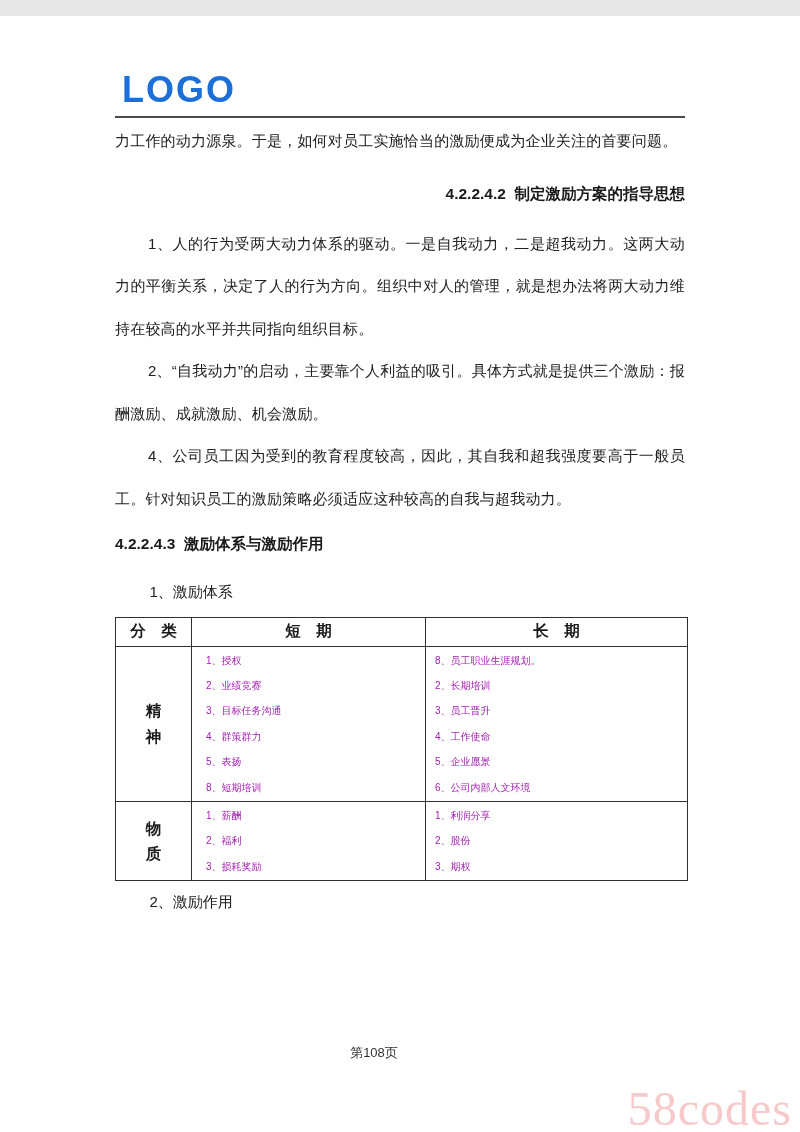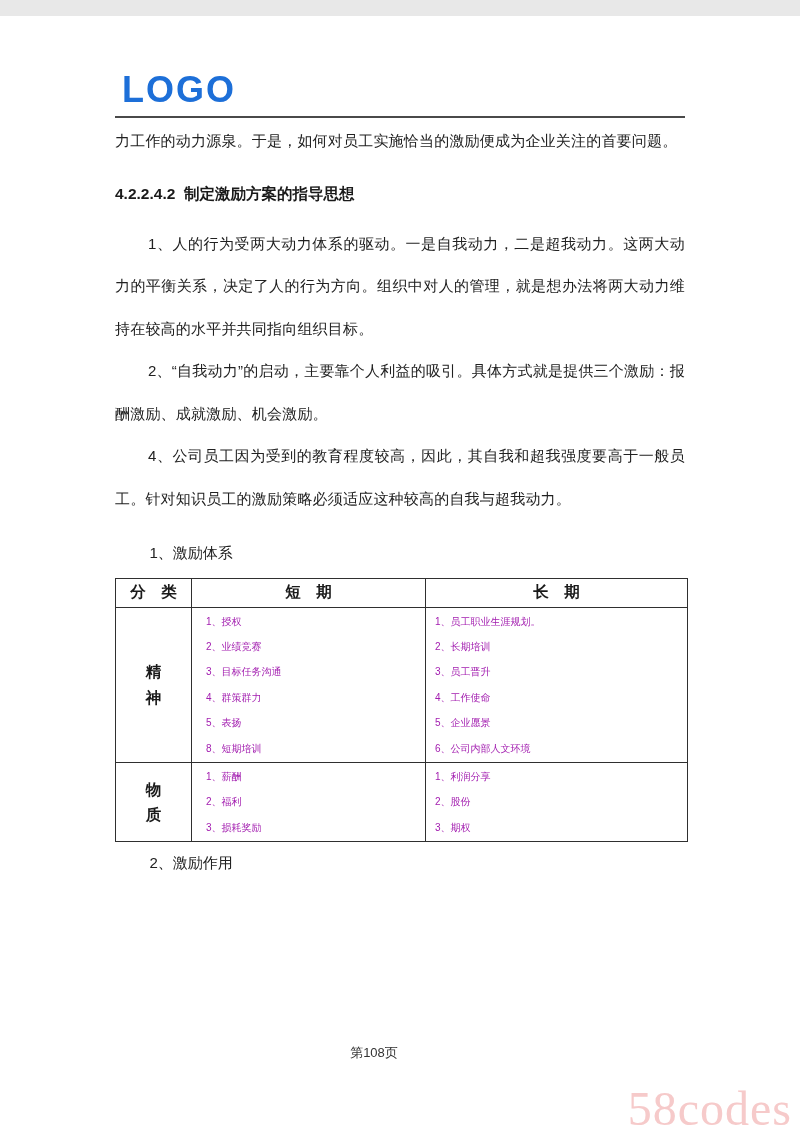--- a/index.html
+++ b/index.html
@@ -52,21 +52,21 @@
   p.first-para { margin-top: 2px; }
   p.after-heading { margin-top: 14px; }
 
   h3.heading {
     font-size: 15.5px;
     font-weight: bold;
     line-height: 30px;
     color: #1a1a1a;
     white-space: pre-wrap;
   }
-  h3.heading-1 { margin-top: 16px; }
+  h3.heading-1 { margin-top: 16px; text-align: right; }
   h3.heading-2 { margin-top: 9px; }
 
   p.list-label {
     font-size: 15px;
     line-height: 42.5px;
     text-indent: 2.3em;
     color: #212121;
   }
   p.list-label-1 { margin-top: 12px; }
   p.list-label-2 { margin-top: 0; }
@@ -142,20 +142,21 @@
     <hr class="header-rule">
 
     <p class="body-text first-para">力工作的动力源泉。于是，如何对员工实施恰当的激励便成为企业关注的首要问题。</p>
 
     <h3 class="heading heading-1">4.2.2.4.2  制定激励方案的指导思想</h3>
 
     <p class="body-text indent after-heading">1、人的行为受两大动力体系的驱动。一是自我动力，二是超我动力。这两大动力的平衡关系，决定了人的行为方向。组织中对人的管理，就是想办法将两大动力维持在较高的水平并共同指向组织目标。</p>
     <p class="body-text indent">2、“自我动力”的启动，主要靠个人利益的吸引。具体方式就是提供三个激励：报酬激励、成就激励、机会激励。</p>
     <p class="body-text indent">4、公司员工因为受到的教育程度较高，因此，其自我和超我强度要高于一般员工。针对知识员工的激励策略必须适应这种较高的自我与超我动力。</p>
 
+    <h3 class="heading heading-2">4.2.2.4.3  激励体系与激励作用</h3>
 
     <p class="list-label list-label-1">1、激励体系</p>
 
     <table class="incentive-table">
       <colgroup>
           <col class="c1">
           <col class="c2">
           <col class="c3">
         </colgroup>
       <thead>
@@ -173,21 +174,21 @@
           </td>
           <td class="items-cell short-cell">
             <div class="item">1、授权</div>
             <div class="item">2、业绩竞赛</div>
             <div class="item">3、目标任务沟通</div>
             <div class="item">4、群策群力</div>
             <div class="item">5、表扬</div>
             <div class="item">8、短期培训</div>
           </td>
           <td class="items-cell long-cell">
-            <div class="item">1、员工职业生涯规划。</div>
+            <div class="item">8、员工职业生涯规划。</div>
             <div class="item">2、长期培训</div>
             <div class="item">3、员工晋升</div>
             <div class="item">4、工作使命</div>
             <div class="item">5、企业愿景</div>
             <div class="item">6、公司内部人文环境</div>
           </td>
         </tr>
         <tr>
           <td class="cat-cell">
             <div class="cat-char">物</div>

